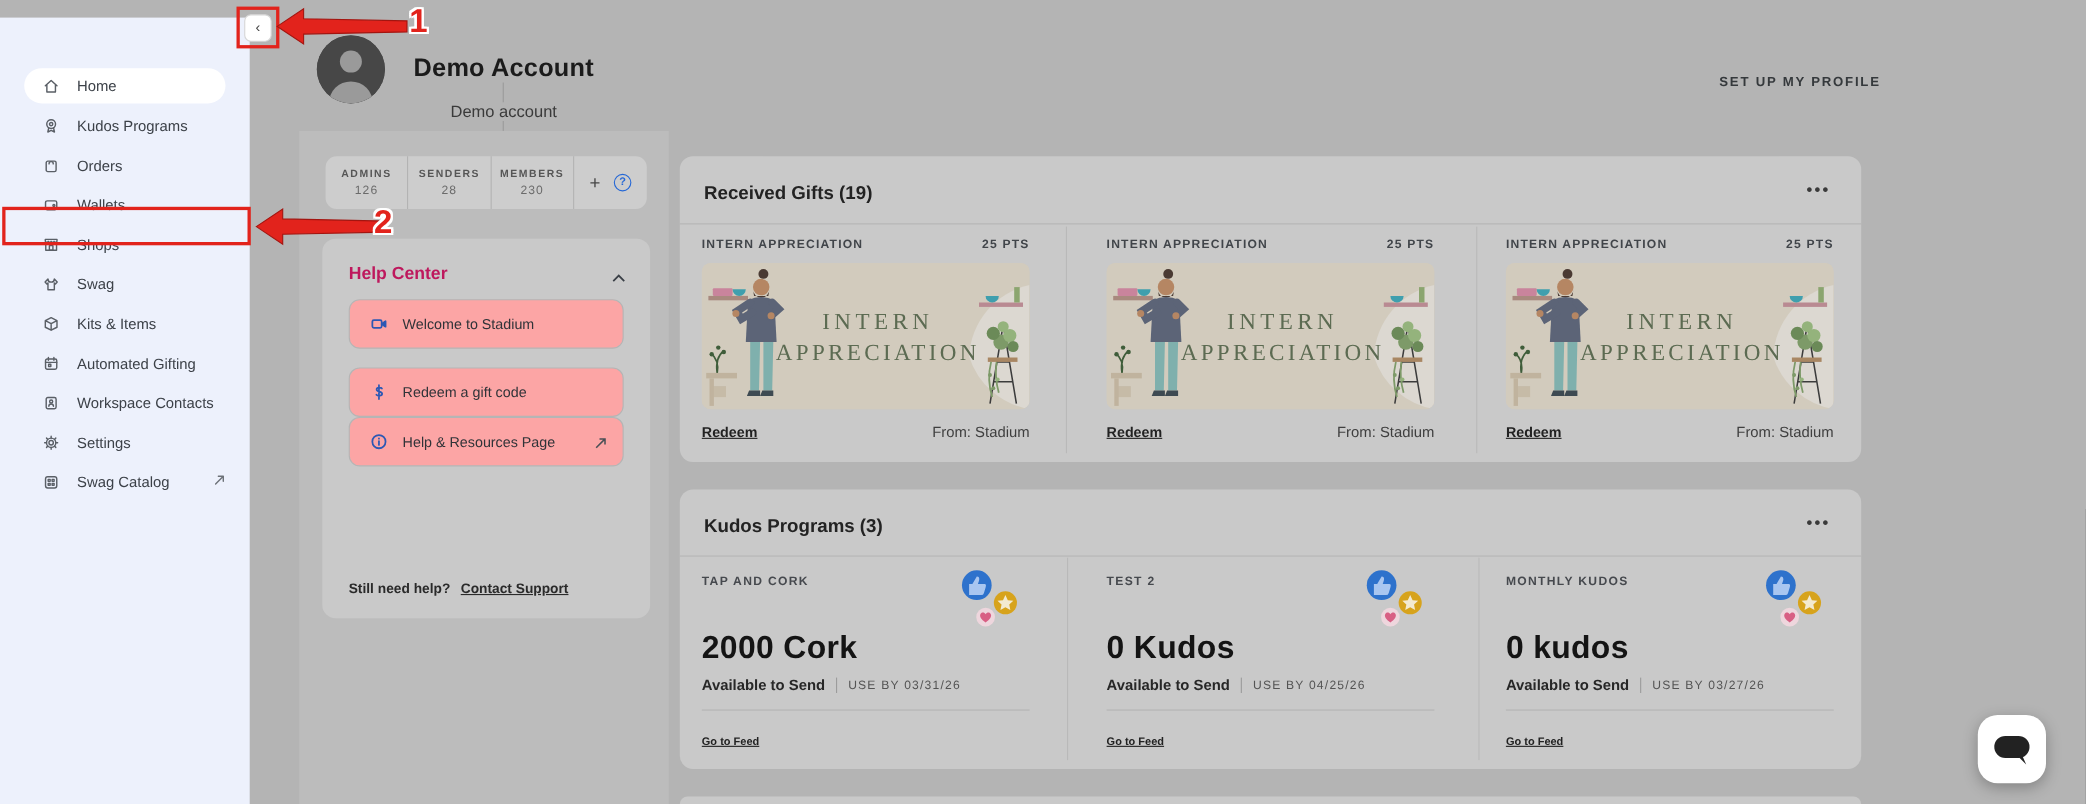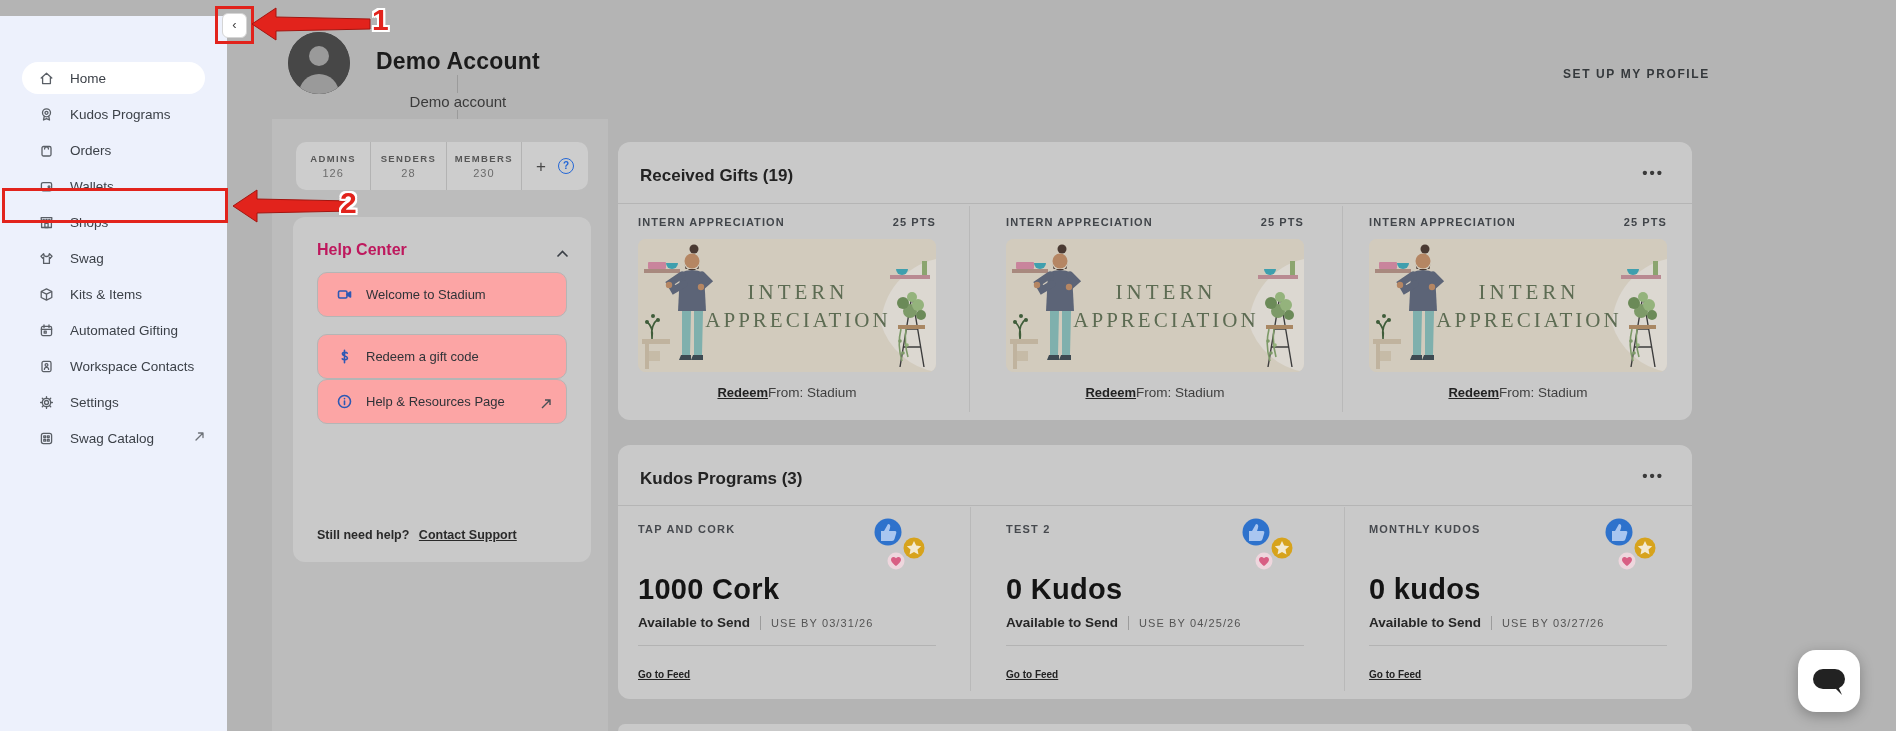--- a/index.html
+++ b/index.html
@@ -78,21 +78,21 @@
   .panel-menu { position:absolute; right:28px; top:22px; font-size:15px; font-weight:800;
                 letter-spacing:2px; color:#3a3a3a; cursor:pointer; }
   .panel-hr { position:absolute; left:0; right:0; border-top:1px solid #b5b5b5; }
   .vdiv { position:absolute; width:1px; background:#b9b9b9; }
 
   .gift-card { position:absolute; width:298px; top:74px; height:190px; }
   .gift-head { display:flex; justify-content:space-between; font-size:11px; font-weight:700;
                letter-spacing:1.1px; color:#41454a; }
   .gift-img { position:relative; margin-top:11px; width:298px; height:133px; border-radius:8px;
               overflow:hidden; background:#d2cbbd; }
-  .gift-foot { display:flex; justify-content:center; margin-top:13px; align-items:center; }
+  .gift-foot { display:flex; justify-content:space-between; margin-top:13px; align-items:center; }
   .redeem { font-size:13px; font-weight:700; color:#222; text-decoration:underline; cursor:pointer; }
   .gift-from { font-size:13.5px; color:#3f3f3f; }
 
   .kudos-card { position:absolute; width:298px; top:78px; height:160px; }
   .kudos-name { font-size:11px; font-weight:700; letter-spacing:1.2px; color:#46494e; }
   .kudos-emojis { position:absolute; left:236px; top:-6px; width:62px; height:54px; }
   .kudos-amount { position:absolute; top:50px; font-size:29px; font-weight:800; color:#141414;
                   letter-spacing:.3px; }
   .kudos-meta { position:absolute; top:92px; display:flex; align-items:center; gap:10px; }
   .avail { font-size:13.5px; font-weight:700; color:#272727; }
@@ -525,21 +525,21 @@
       <div class="kudos-emojis">
         <svg width="62" height="56" viewBox="0 0 62 56">
           <circle cx="14" cy="15" r="13.5" fill="#2e72cc"></circle>
           <path d="M10 14 l4 -7 q3 0 2 4 l-1 3 h6 q2 0 1 3 l-1.5 5 q-0.5 2 -2.5 2 h-8 Z M7 14 h3 v10 h-3 Z" fill="#a9c6f0"></path>
           <circle cx="40" cy="31" r="10.5" fill="#d7a31c"></circle>
           <path d="M40 24 l2.2 4.6 5 0.6 -3.7 3.4 1 4.9 -4.5 -2.5 -4.5 2.5 1 -4.9 -3.7 -3.4 5 -0.6 Z" fill="#f3ead0"></path>
           <circle cx="22" cy="44" r="8.5" fill="#eed6dd"></circle>
           <path d="M22 49 c-4 -3 -6 -5.5 -4.5 -8 c1.2 -1.8 3.5 -1.2 4.5 0.3 c1 -1.5 3.3 -2.1 4.5 -0.3 c1.5 2.5 -0.5 5 -4.5 8 Z" fill="#d85f84"></path>
         </svg>
       </div>
-      <div class="kudos-amount b-amount">1000 Cork</div>
+      <div class="kudos-amount b-amount">2000 Cork</div>
       <div class="kudos-meta">
         <span class="avail b-avail">Available to Send</span>
         <span class="meta-sep"></span>
         <span class="useby b-useby">USE BY 03/31/26</span>
       </div>
       <div class="kudos-hr"></div>
       <div class="feed-link b-link">Go to Feed</div>
     </div>
       <div class="kudos-card" style="left: 388px;">
       <div class="kudos-name b-name">TEST 2</div>

